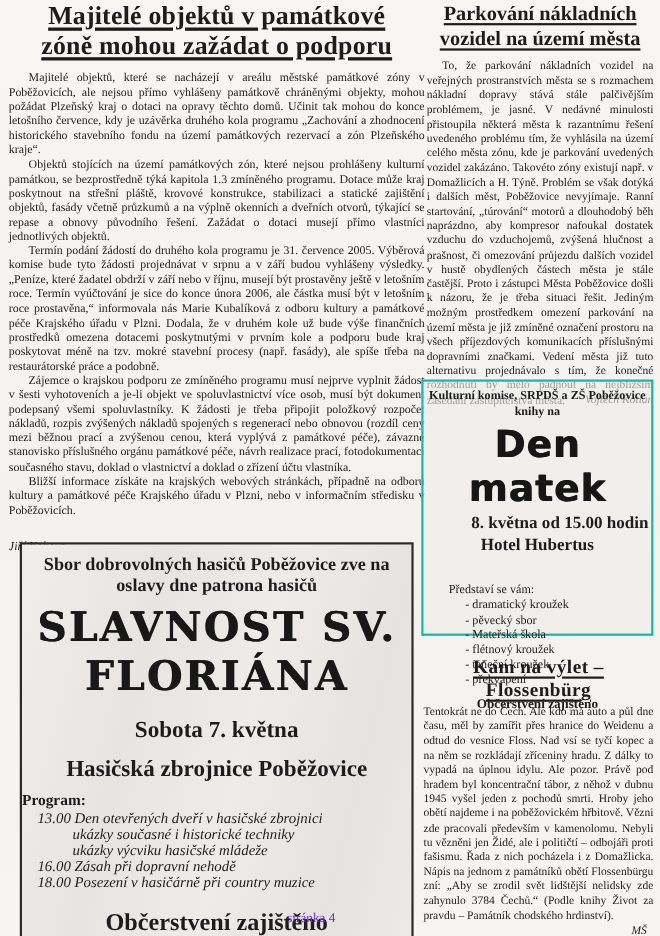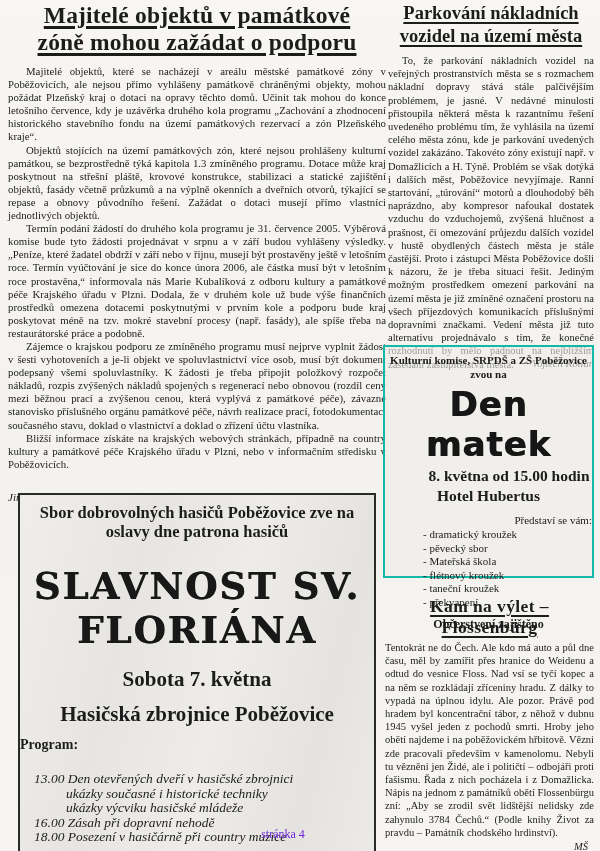--- a/index.html
+++ b/index.html
@@ -29,27 +29,27 @@
   
   .florian-box{
     position:absolute;left:18px;top:493px;width:358px;height:392px;
     border:2px solid #2a2a2a;box-sizing:border-box;text-align:center;
     background:linear-gradient(104deg,#efeeea 0%,#e6e5e1 30%,#edece8 55%,#e4e3df 80%,#ecebe7 100%);
     padding-top:8px;
   }
   .florian-header{font-size:16.5px;font-weight:bold;line-height:19px;}
   .florian-title{
     font-family:"DejaVu Serif",serif;font-weight:bold;font-size:37px;line-height:44px;
-    letter-spacing:2px;margin-top:23px;color:#181818;
+    letter-spacing:2px;margin-top:7px;color:#181818;
     text-shadow:0.6px 0 0 #181818;
   }
   .florian-date{font-size:21px;font-weight:bold;margin-top:15px;line-height:24px;}
   .florian-place{font-size:21px;font-weight:bold;margin-top:11px;line-height:24px;}
   .florian-program-label{font-size:14px;font-weight:bold;text-align:left;padding-left:0;margin-top:11px;}
-  .florian-list{text-align:left;font-style:italic;font-size:13.5px;line-height:14.6px;margin-top:19px;}
+  .florian-list{text-align:left;font-style:italic;font-size:13.5px;line-height:14.6px;margin-top:0;}
   .florian-list .pi{padding-left:14px;}
   .florian-list .pi.sub{padding-left:46px;}
   .florian-footer{font-size:22px;font-weight:bold;margin-top:15px;}
 
   
   .col-right{position:absolute;left:388px;top:0px;width:206px;}
   .headline-right{
     font-size:18.5px;font-weight:bold;text-align:center;line-height:23px;margin:2px 0 6px 0;
   }
   .headline-right .hl,.headline-trip .hl{
@@ -66,21 +66,21 @@
     border:2px solid #14b8a6;box-sizing:border-box;text-align:center;
     background:rgba(238,237,233,.6);padding-top:7px;
   }
   .matek-header{font-size:11px;font-weight:bold;line-height:13.5px;}
   .matek-title{
     font-family:"DejaVu Sans",sans-serif;font-weight:900;font-size:34px;line-height:40px;
     letter-spacing:1px;margin-top:3px;color:#161616;text-shadow:0.8px 0 0 #161616;
   }
   .matek-date{font-size:15.5px;font-weight:bold;line-height:20px;margin-top:2px;padding-left:41px;}
   .matek-place{font-size:15.5px;font-weight:bold;line-height:20px;}
-  .matek-intro{font-size:11px;text-align:right;padding-left:23px;margin-top:8px;}
+  .matek-intro{font-size:11px;text-align:left;padding-left:23px;margin-top:24px;}
   .matek-list{text-align:left;font-size:11px;line-height:13.6px;padding-left:38px;margin-top:2px;}
   .matek-footer{font-size:12px;font-weight:bold;margin-top:7px;}
 
   
   .trip{position:absolute;left:385px;top:592px;width:209px;}
   .headline-trip{font-size:17.5px;font-weight:bold;text-align:center;letter-spacing:.4px;margin:4px 0 3px 0;}
   .trip .body-r p{text-indent:0;}
 
   
   .page-footer{
@@ -96,21 +96,21 @@
   <div class="col-left">
     <h1 class="headline-main">
       <span class="hl">Majitelé objektů v památkové</span><br>
       <span class="hl">zóně mohou zažádat o podporu</span>
     </h1>
     <div class="body-l">
       <p>Majitelé objektů, které se nacházejí v areálu městské památkové zóny v Poběžovicích, ale nejsou přímo vyhlášeny památkově chráněnými objekty, mohou požádat Plzeňský kraj o dotaci na opravy těchto domů. Učinit tak mohou do konce letošního července, kdy je uzávěrka druhého kola programu „Zachování a zhodnocení historického stavebního fondu na území památkových rezervací a zón Plzeňského kraje“.</p>
       <p>Objektů stojících na území památkových zón, které nejsou prohlášeny kulturní památkou, se bezprostředně týká kapitola 1.3 zmíněného programu. Dotace může kraj poskytnout na střešní pláště, krovové konstrukce, stabilizaci a statické zajištění objektů, fasády včetně průzkumů a na výplně okenních a dveřních otvorů, týkající se repase a obnovy původního řešení. Zažádat o dotaci musejí přímo vlastníci jednotlivých objektů.</p>
       <p>Termín podání žádostí do druhého kola programu je 31. července 2005. Výběrová komise bude tyto žádosti projednávat v srpnu a v září budou vyhlášeny výsledky. „Peníze, které žadatel obdrží v září nebo v říjnu, musejí být prostavěny ještě v letošním roce. Termín vyúčtování je sice do konce února 2006, ale částka musí být v letošním roce prostavěna,“ informovala nás Marie Kubalíková z odboru kultury a památkové péče Krajského úřadu v Plzni. Dodala, že v druhém kole už bude výše finančních prostředků omezena dotacemi poskytnutými v prvním kole a podporu bude kraj poskytovat méně na tzv. mokré stavební procesy (např. fasády), ale spíše třeba na restaurátorské práce a podobně.</p>
       <p>Zájemce o krajskou podporu ze zmíněného programu musí nejprve vyplnit žádost v šesti vyhotoveních a je-li objekt ve spoluvlastnictví více osob, musí být dokument podepsaný všemi spoluvlastníky. K žádosti je třeba připojit položkový rozpočet nákladů, rozpis zvýšených nákladů spojených s regenerací nebo obnovou (rozdíl ceny mezi běžnou prací a zvýšenou cenou, která vyplývá z památkové péče), závazné stanovisko příslušného orgánu památkové péče, návrh realizace prací, fotodokumentaci současného stavu, doklad o vlastnictví a doklad o zřízení účtu vlastníka.</p>
-      <p>Bližší informace získáte na krajských webových stránkách, případně na country kultury a památkové péče Krajského úřadu v Plzni, nebo v informačním středisku v Poběžovicích.</p>
+      <p>Bližší informace získáte na krajských webových stránkách, případně na odboru kultury a památkové péče Krajského úřadu v Plzni, nebo v informačním středisku v Poběžovicích.</p>
     </div>
     <div class="sig-line">Jiří Kohout</div>
   </div>
 
   <div class="florian-box">
     <div class="florian-header">
       <span>Sbor dobrovolných hasičů Poběžovice zve na</span><br>
       <span>oslavy dne patrona hasičů</span>
     </div>
     <div class="florian-title">SLAVNOST SV. FLORIÁNA</div>
@@ -134,21 +134,21 @@
     </h2>
     <div class="body-r">
       <p>To, že parkování nákladních vozidel na veřejných prostranstvích města se s rozmachem nákladní dopravy stává stále palčivějším problémem, je jasné. V nedávné minulosti přistoupila některá města k razantnímu řešení uvedeného problému tím, že vyhlásila na území celého města zónu, kde je parkování uvedených vozidel zakázáno. Takovéto zóny existují např. v Domažlicích a H. Týně. Problém se však dotýká i dalších měst, Poběžovice nevyjímaje. Ranní startování, „túrování“ motorů a dlouhodobý běh naprázdno, aby kompresor nafoukal dostatek vzduchu do vzduchojemů, zvýšená hlučnost a prašnost, či omezování průjezdu dalších vozidel v hustě obydlených částech města je stále častější. Proto i zástupci Města Poběžovice došli k názoru, že je třeba situaci řešit. Jediným možným prostředkem omezení parkování na území města je již zmíněné označení prostoru na všech příjezdových komunikacích příslušnými dopravními značkami. Vedení města již tuto alternativu projednávalo s tím, že konečné rozhodnutí by mělo padnout na nejbližším zasedání zastupitelstva města.</p>
     </div>
     <div class="sig-inline">Vojtěch Kotlan</div>
   </div>
 
   <div class="matek-box">
     <div class="matek-header">
       <span>Kulturní komise, SRPDŠ a ZŠ Poběžovice</span><br>
-      <span>zvou na</span>
+      <span>knihy na</span>
     </div>
     <div class="matek-title">Den matek</div>
     <div class="matek-date">8. května od 15.00 hodin</div>
     <div class="matek-place">Hotel Hubertus</div>
     <div class="matek-intro">Představí se vám:</div>
     <div class="matek-list">
       <div>- dramatický kroužek</div>
       <div>- pěvecký sbor</div>
       <div>- Mateřská škola</div>
       <div>- flétnový kroužek</div>

